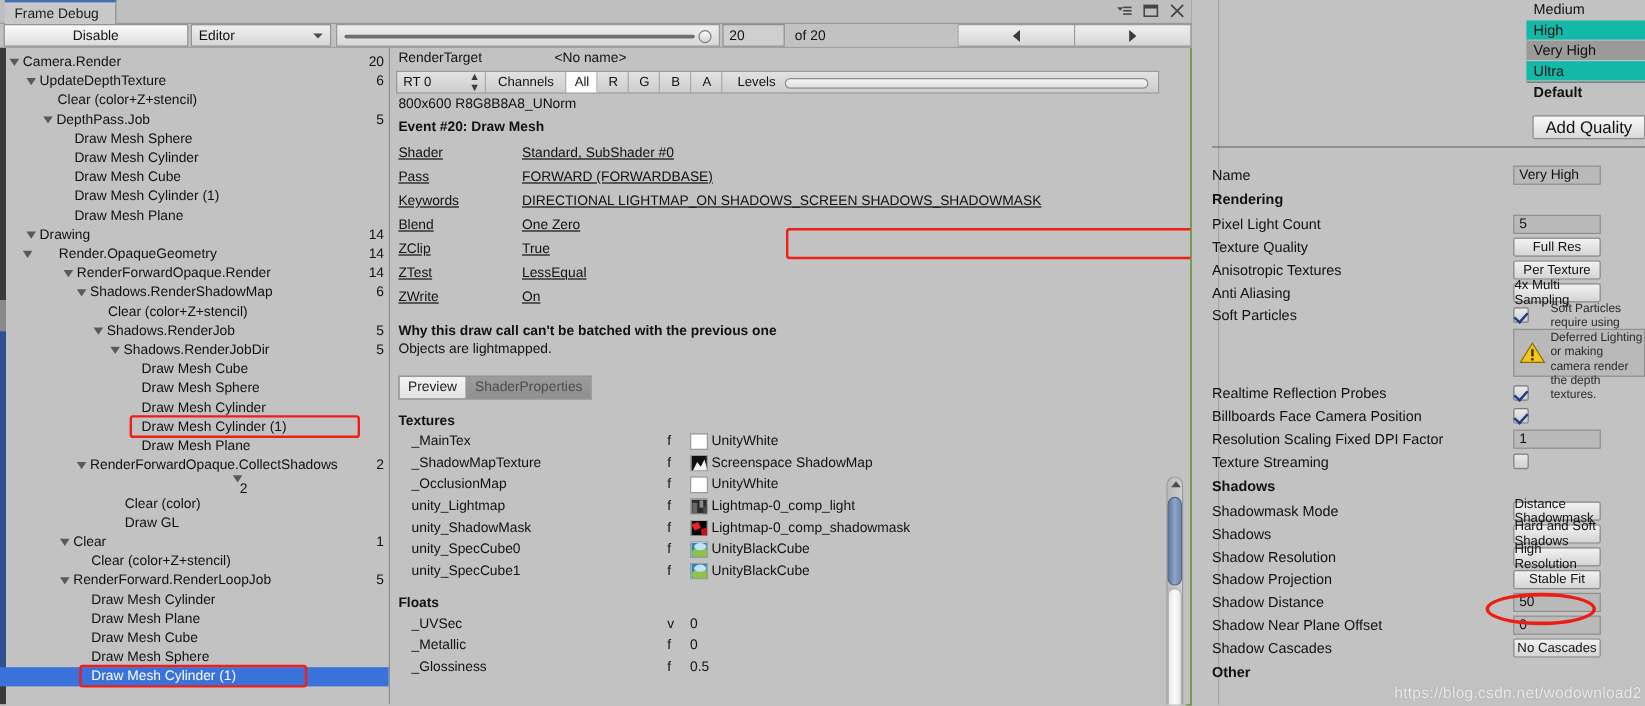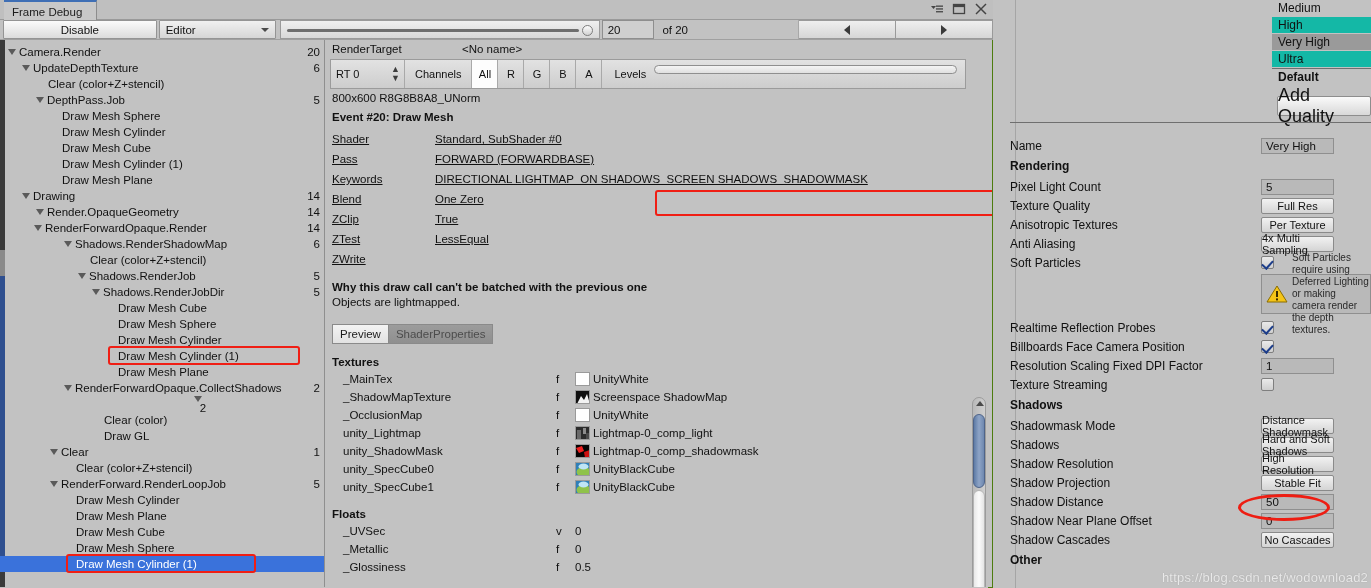--- a/index.html
+++ b/index.html
@@ -146,21 +146,21 @@
   .detail-pane {
     position: relative; width: 667px; height: 547px; background: #c2c2c2;
     overflow: hidden;
   }
   .rt-head {
     display: flex; align-items: center; height: 18px; padding-left: 7px;
     font-size: 11.5px;
   }
   .rt-head .k { width: 130px; }
   .rt-bar {
-    height: 30px; margin: 1px 26px 0 5px;
+    height: 19px; margin: 1px 26px 0 5px;
     background: linear-gradient(#e2e2e2, #cdcdcd);
     border: 1px solid #9b9b9b;
     display: flex; align-items: stretch; font-size: 11px;
   }
   .rtsel {
     width: 74px; display: flex; align-items: center; justify-content: space-between;
     padding: 0 5px; border-right: 1px solid #a9a9a9;
   }
   .rtsel .updown { font-size: 9px; line-height: 9px; color: #3c3c3c; letter-spacing: -1px; }
   .chan-label { display: flex; align-items: center; padding: 0 10px; border-right: 1px solid #a9a9a9; }
@@ -241,21 +241,21 @@
     height: 17px; display: flex; align-items: center; padding-left: 6px;
     font-size: 12px; border-bottom: 1px solid #c2c2c2;
   }
   .q-item.alt { background: #14b8a6; }
   .q-item.sel { background: #9a9a9a; }
   .q-item.bold { font-weight: bold; border-top: 1px solid #6f6f6f; }
   .add-quality {
     position: absolute; left: 283px; top: 96px; width: 94px; height: 20px;
     background: linear-gradient(#fafafa, #d8d8d8);
     border: 1px solid #8d8d8d; border-radius: 2px;
-    display: flex; align-items: center; justify-content: center; font-size: 18px;
+    display: flex; align-items: center; justify-content: center; font-size: 14px;
   }
   .hr { position: absolute; left: 16px; right: 0; top: 122px; height: 1px; background: #6f6f6f; }
 
   .row {
     position: relative; height: 19px; display: flex; align-items: center;
     font-size: 12px; padding-left: 16px;
   }
   .row .lab { width: 251px; flex: 0 0 251px; }
   .row .val-text {
     flex: 1 1 auto; height: 16px;
@@ -416,26 +416,26 @@
             <div class="tree-row" style="padding-left: 50px; margin-top: 0px;">
               <span class="twist none"></span>
               <span class="tlabel">Draw Mesh Plane</span>
               <span class="tnum"></span>
             </div>
             <div class="tree-row" style="padding-left: 22px; margin-top: 0px;">
               <span class="twist"></span>
               <span class="tlabel">Drawing</span>
               <span class="tnum">14</span>
             </div>
-            <div class="tree-row" style="padding-left: 36px; margin-top: 0px;">
+            <div class="tree-row" style="padding-left: 19px; margin-top: 0px; gap: 19px;">
               <span class="twist"></span>
               <span class="tlabel">Render.OpaqueGeometry</span>
               <span class="tnum">14</span>
             </div>
-            <div class="tree-row" style="padding-left: 34px; margin-top: 0px;">
+            <div class="tree-row" style="padding-left: 53px; margin-top: 0px;">
               <span class="twist"></span>
               <span class="tlabel">RenderForwardOpaque.Render</span>
               <span class="tnum">14</span>
             </div>
             <div class="tree-row" style="padding-left: 64px; margin-top: 0px;">
               <span class="twist"></span>
               <span class="tlabel">Shadows.RenderShadowMap</span>
               <span class="tnum">6</span>
             </div>
             <div class="tree-row" style="padding-left: 78px; margin-top: 0px;">
@@ -604,20 +604,21 @@
             <div class="prop-row">
               <span class="pk">ZClip</span>
               <span class="pv">True</span>
             </div>
             <div class="prop-row">
               <span class="pk">ZTest</span>
               <span class="pv">LessEqual</span>
             </div>
             <div class="prop-row">
               <span class="pk">ZWrite</span>
+              <span class="pv">On</span>
             </div>
           </div>
 
         <div class="why-title">Why this draw call can't be batched with the previous one</div>
         <div class="why-body">Objects are lightmapped.</div>
 
         <div class="tabs">
           <div class="tab active">
             <span>Preview</span>
           </div>

